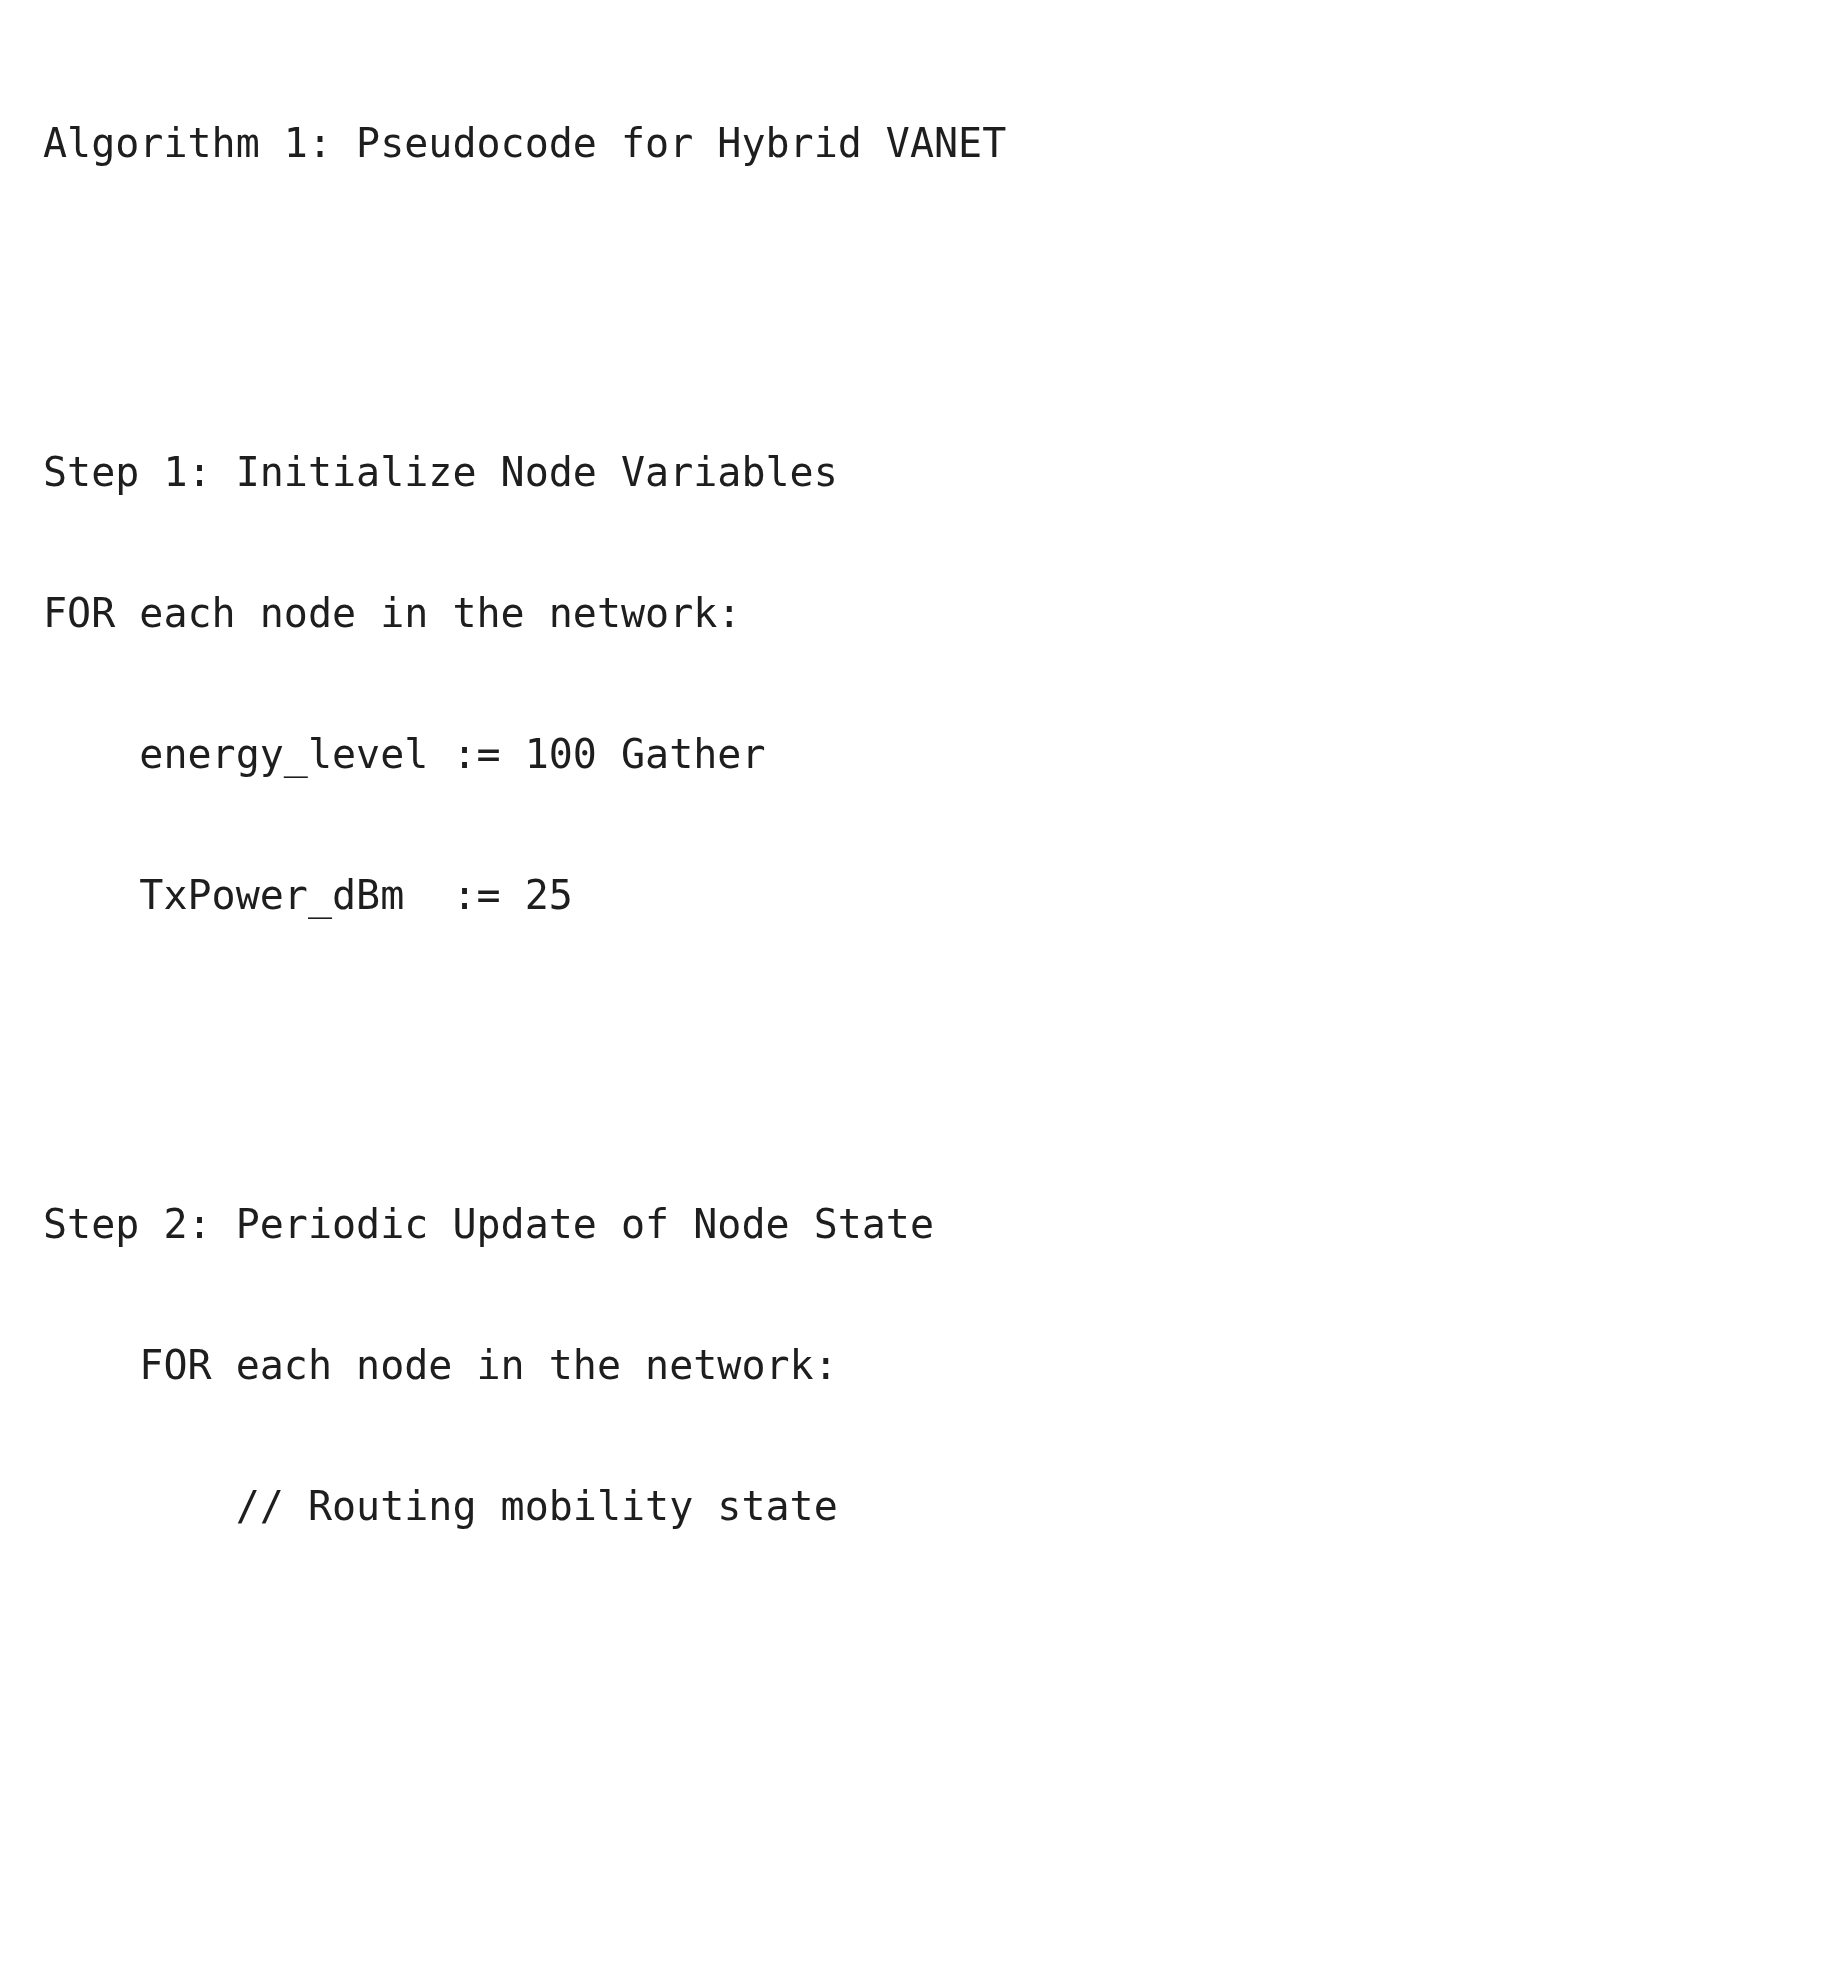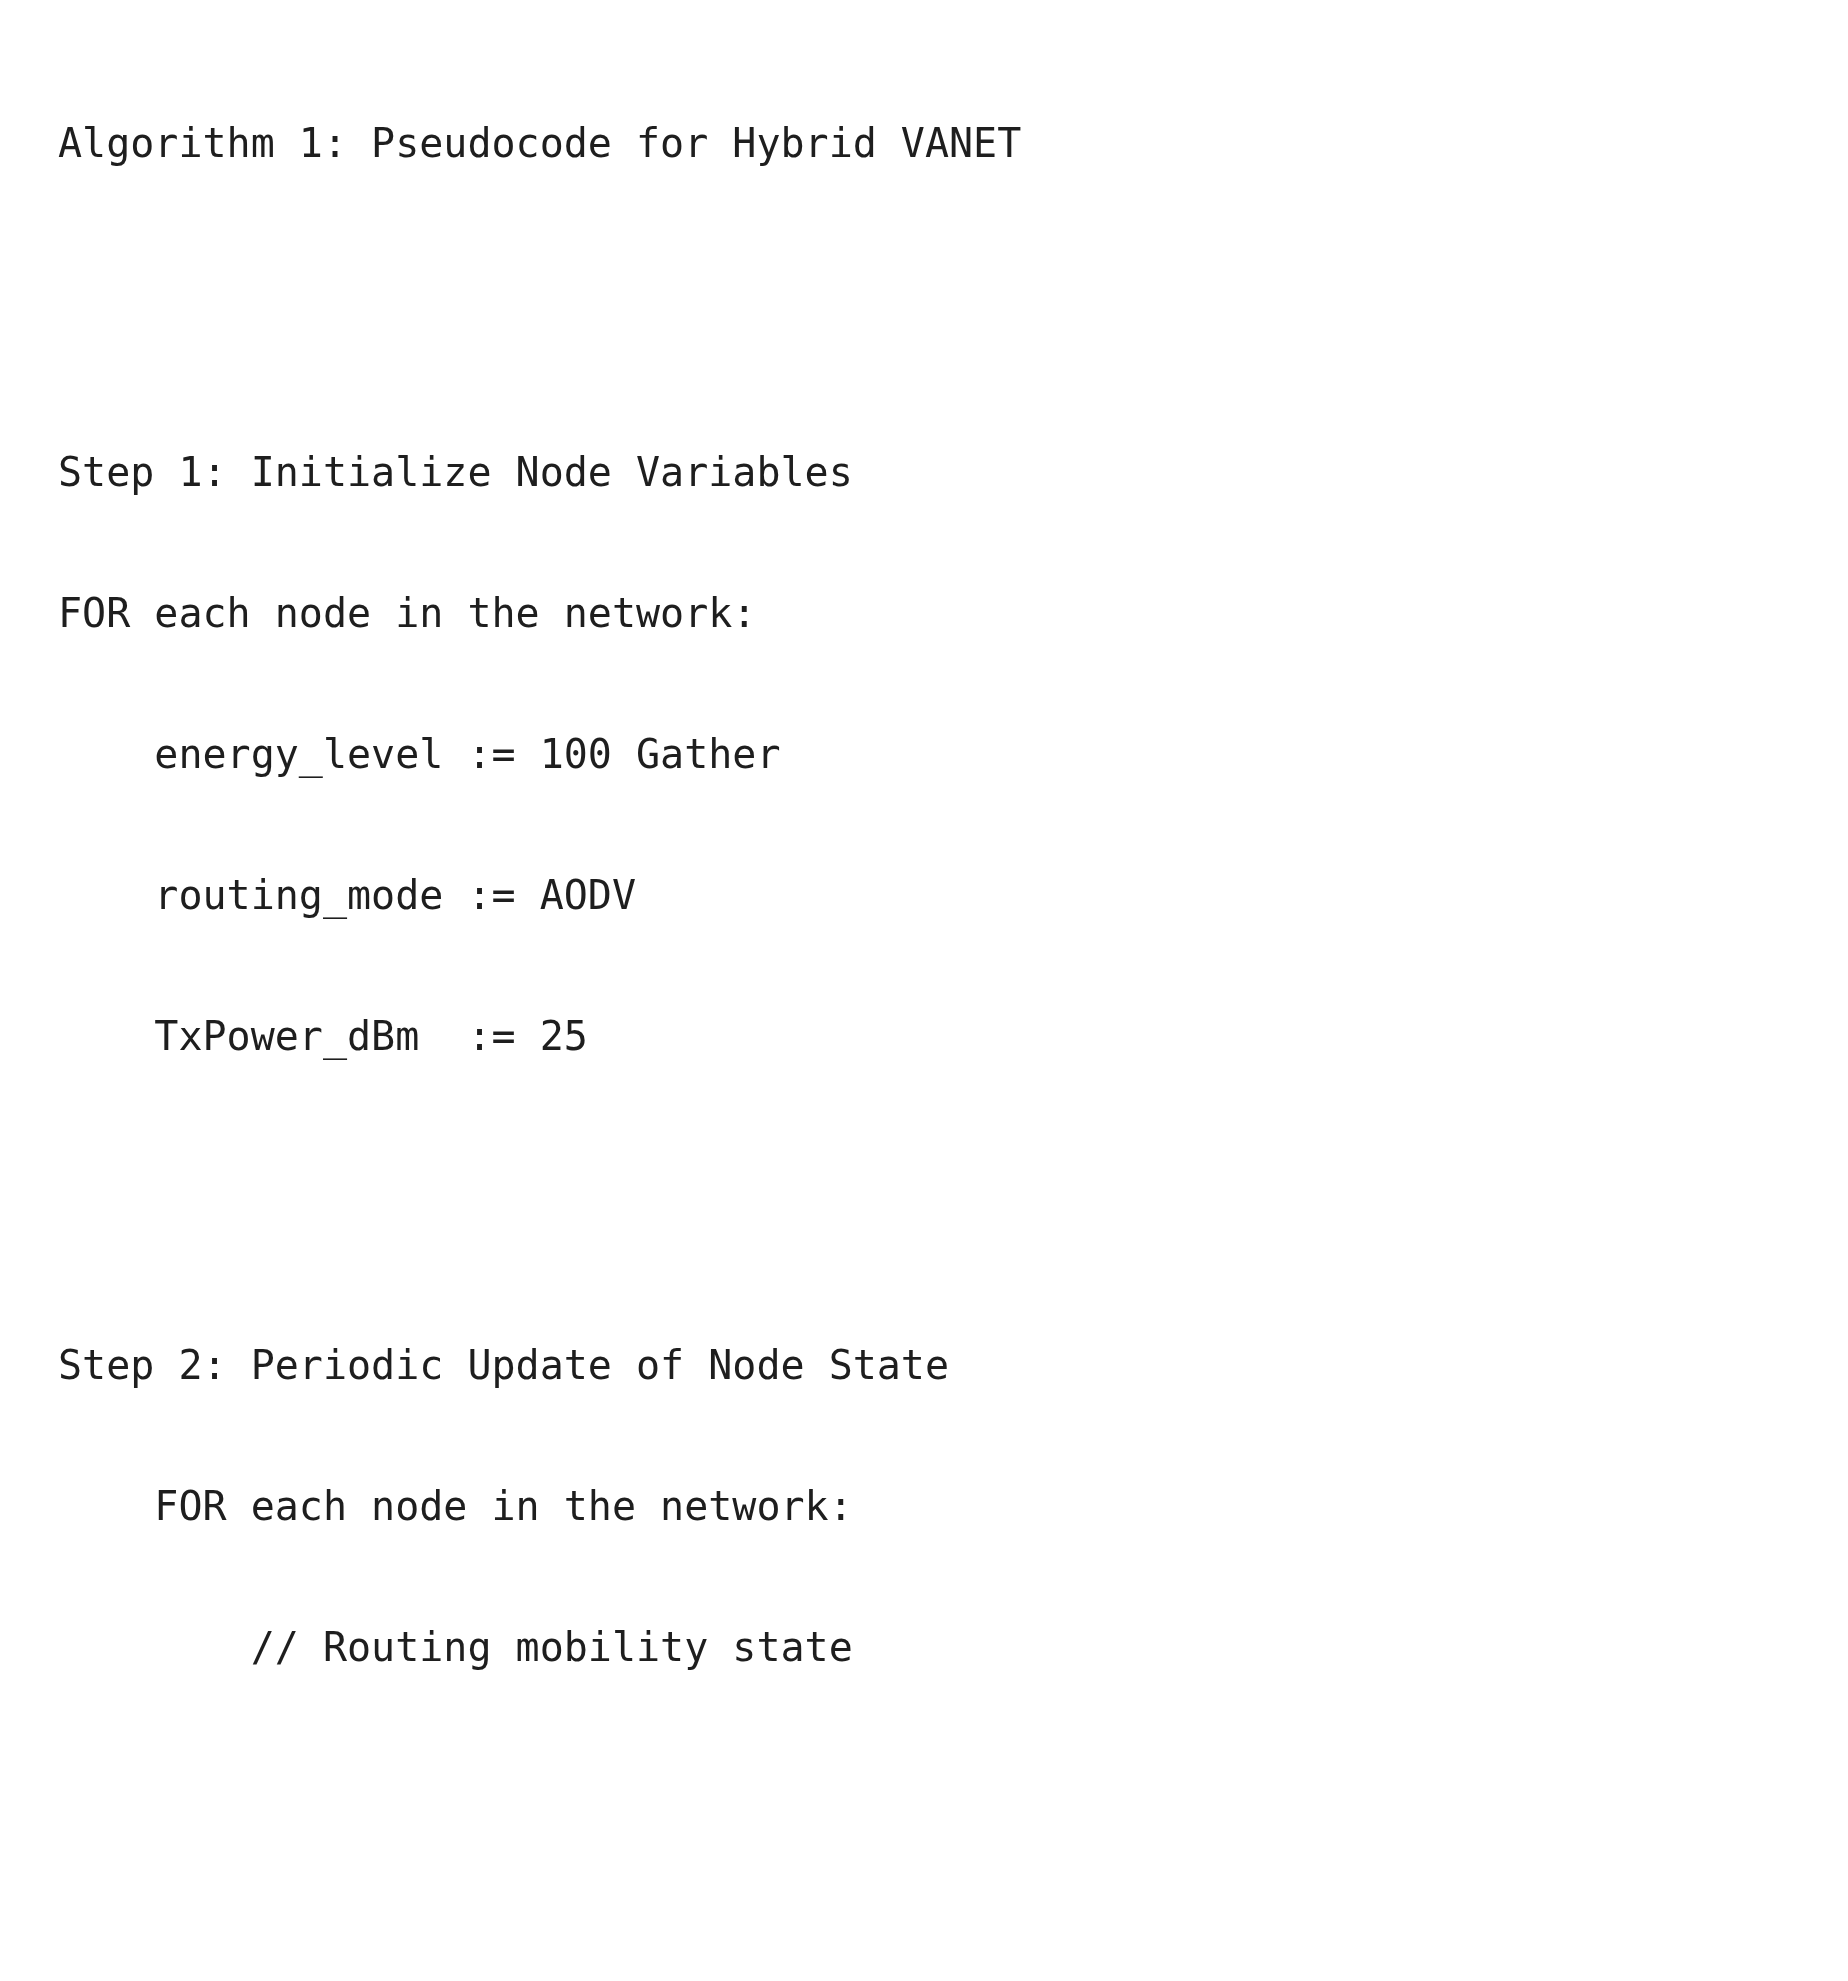--- a/index.html
+++ b/index.html
@@ -21,37 +21,35 @@
       font-family: "DejaVu Sans Mono", "Liberation Mono", monospace;
       font-size: 40px;
       line-height: 47px;
       color: #1e1e1e;
       white-space: pre;
       letter-spacing: 0;
     }
     .line {
       display: block;
       height: 47px;
-      margin-left: 15px;
     }
     .line.blank {
       height: 47px;
     }
   </style>
 </head>
 <body>
 
 <div class="doc">
   <span class="line">Algorithm 1: Pseudocode for Hybrid VANET</span>
   <span class="line blank"></span>
 
   <span class="line">Step 1: Initialize Node Variables</span>
   <span class="line">FOR each node in the network:</span>
   <span class="line">    energy_level := 100 Gather</span>
-  <span class="line">    routing_mode := AODV</span>
   <span class="line">    TxPower_dBm  := 25</span>
   <span class="line blank"></span>
 
   <span class="line">Step 2: Periodic Update of Node State</span>
   <span class="line">    FOR each node in the network:</span>
   <span class="line">        // Routing mobility state</span>
   
   
   
 

